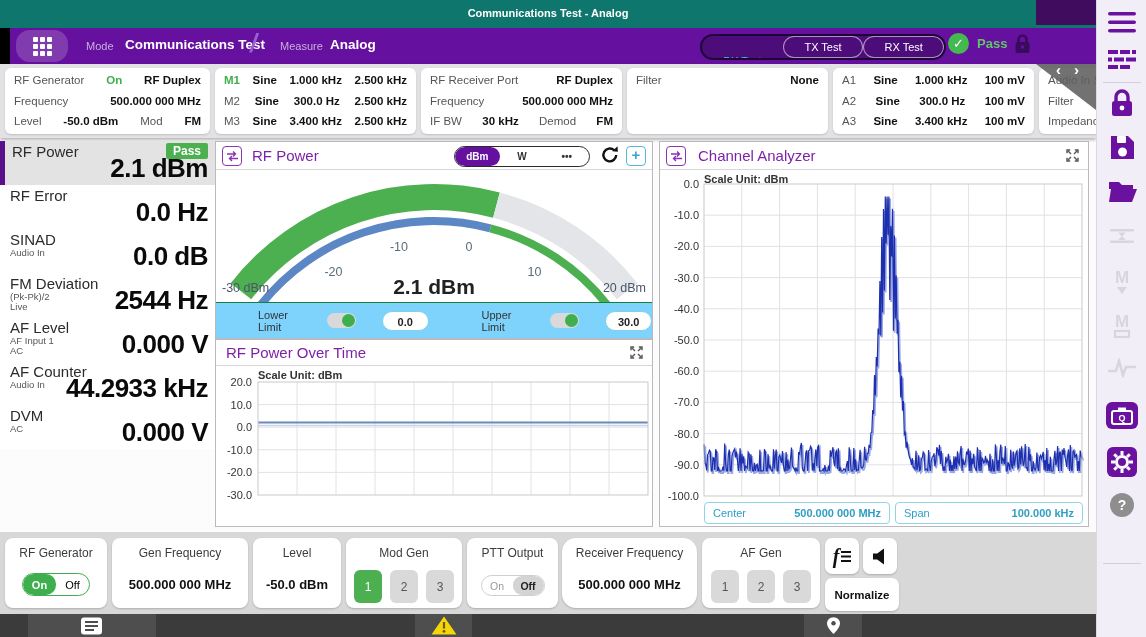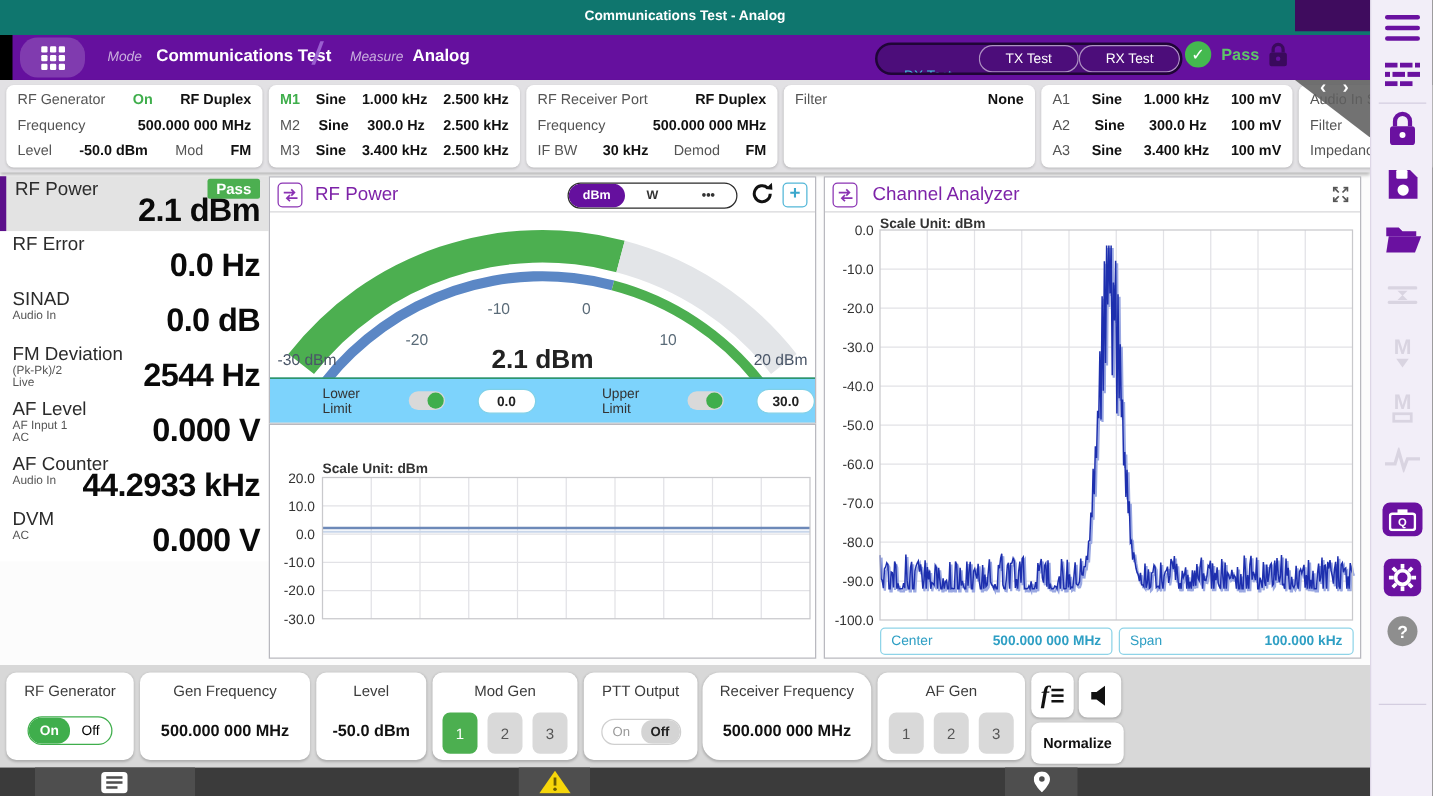--- a/index.html
+++ b/index.html
@@ -10,21 +10,21 @@
   .topbar .wtitle{position:absolute;left:0;right:0;top:7px;text-align:center;color:#fff;
        font-size:11px;font-weight:700;}
   .notch{position:absolute;left:1036px;top:0;width:60px;height:25px;background:#3f0c5e;}
   
   .header{position:absolute;left:0;top:28px;width:1096px;height:36px;background:#65109e;}
   .corner-black{position:absolute;left:0;top:28px;width:10px;height:36px;background:#000;}
   .gridbtn{position:absolute;left:16px;top:2px;width:52px;height:32px;background:rgba(255,255,255,.18);
        border-radius:14px;display:flex;align-items:center;justify-content:center;}
   .gridbtn .g9{display:grid;grid-template-columns:repeat(3,5px);grid-gap:2px;}
   .gridbtn .g9 i{width:5px;height:5px;background:#fff;border-radius:1px;}
-  .hlab{position:absolute;top:12px;font-size:11px;color:#c9aede;font-style:italic;}
+  .hlab{position:absolute;top:12px;font-size:11px;color:#c9aede;}
   .hval{position:absolute;top:9px;font-size:13.5px;font-weight:700;color:#fff;}
   .hslash{position:absolute;left:250px;top:1px;font-size:25px;font-style:italic;color:#9a5fd0;font-weight:700;}
   .tabs{position:absolute;left:700px;top:6px;width:242px;height:22px;border:2px solid #1f0536;
         border-radius:13px;background:#4c0d7a;display:flex;overflow:hidden;}
   .tabs .tab{flex:1;display:flex;align-items:center;justify-content:center;font-size:11px;color:#fff;cursor:default;}
   .tabs .tab.sel{background:#240638;color:#3fc6de;border-radius:11px;margin-top:25px;}
   .tabs .tab:not(.sel){box-shadow:inset 0 0 0 1px rgba(255,255,255,.55);border-radius:11px;}
   .passwrap{position:absolute;left:948px;top:5px;display:flex;align-items:center;}
   .passcirc{width:21px;height:21px;border-radius:50%;background:#44b94f;color:#fff;display:flex;
         align-items:center;justify-content:center;font-size:13px;font-weight:700;}
@@ -365,20 +365,29 @@
       <span class="limfield" style="margin-left:26px">0.0</span>
       <span class="limlab" style="margin-left:53px">Upper Limit</span>
       <span class="toggle" style="margin-left:14px">
           <i></i>
         </span>
       <span class="limfield" style="margin-left:26px">30.0</span>
     </div>
   </div>
 
   <div class="panel" id="time-panel">
+    <div class="phead" style="height:25px">
+      <span class="ptitle" style="left:10px;top:4px">RF Power Over Time</span>
+      <div class="expicon" style="top:6px">
+        <svg width="13" height="13" viewBox="0 0 13 13">
+            <path d="M5 5 L1.5 1.5 M8 5 L11.5 1.5 M5 8 L1.5 11.5 M8 8 L11.5 11.5" stroke="#555" stroke-width="1.4"></path>
+            <path d="M1 4.2 V1 h3.2 M8.8 1 H12 v3.2 M1 8.8 V12 h3.2 M8.8 12 H12 V8.8" stroke="#555" stroke-width="1.4" fill="none"></path>
+          </svg>
+      </div>
+    </div>
     <span class="scaleunit" style="left:42px;top:29px">Scale Unit: dBm</span>
     <svg id="time-svg" width="436" height="160" viewBox="0 0 436 160" style="position:absolute;left:0;top:26px">
         <rect x="42" y="16" width="390" height="113" fill="#fff" stroke="none"></rect>
         <line x1="81" y1="16" x2="81" y2="129" stroke="#e2e2e6" stroke-width="1"></line>
         <line x1="120" y1="16" x2="120" y2="129" stroke="#e2e2e6" stroke-width="1"></line>
         <line x1="159" y1="16" x2="159" y2="129" stroke="#e2e2e6" stroke-width="1"></line>
         <line x1="198" y1="16" x2="198" y2="129" stroke="#e2e2e6" stroke-width="1"></line>
         <line x1="237" y1="16" x2="237" y2="129" stroke="#e2e2e6" stroke-width="1"></line>
         <line x1="276" y1="16" x2="276" y2="129" stroke="#e2e2e6" stroke-width="1"></line>
         <line x1="315" y1="16" x2="315" y2="129" stroke="#e2e2e6" stroke-width="1"></line>

